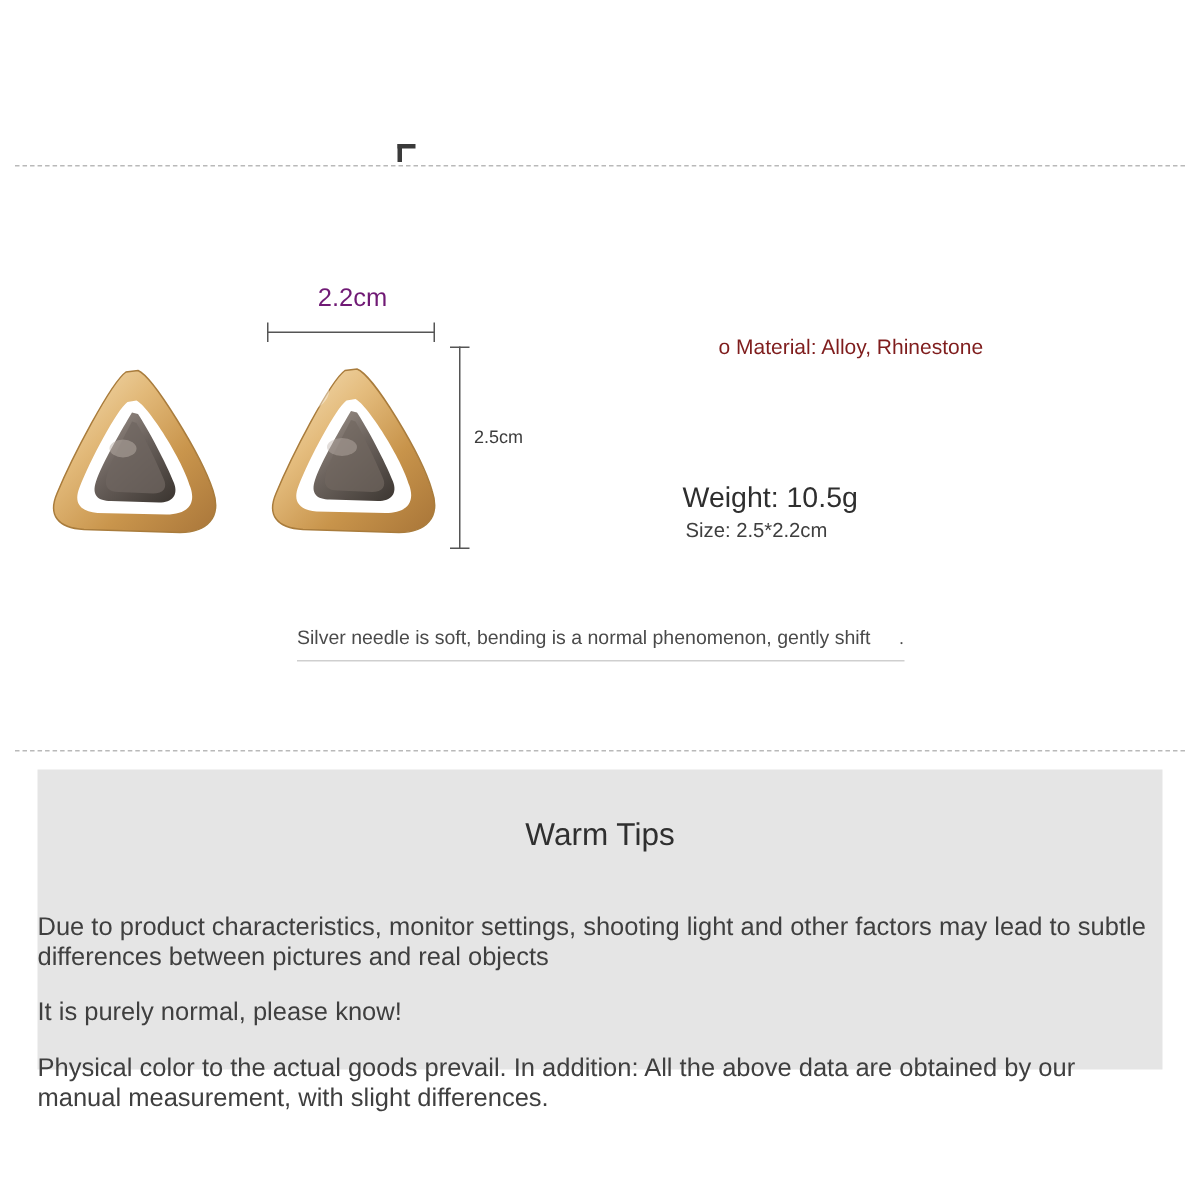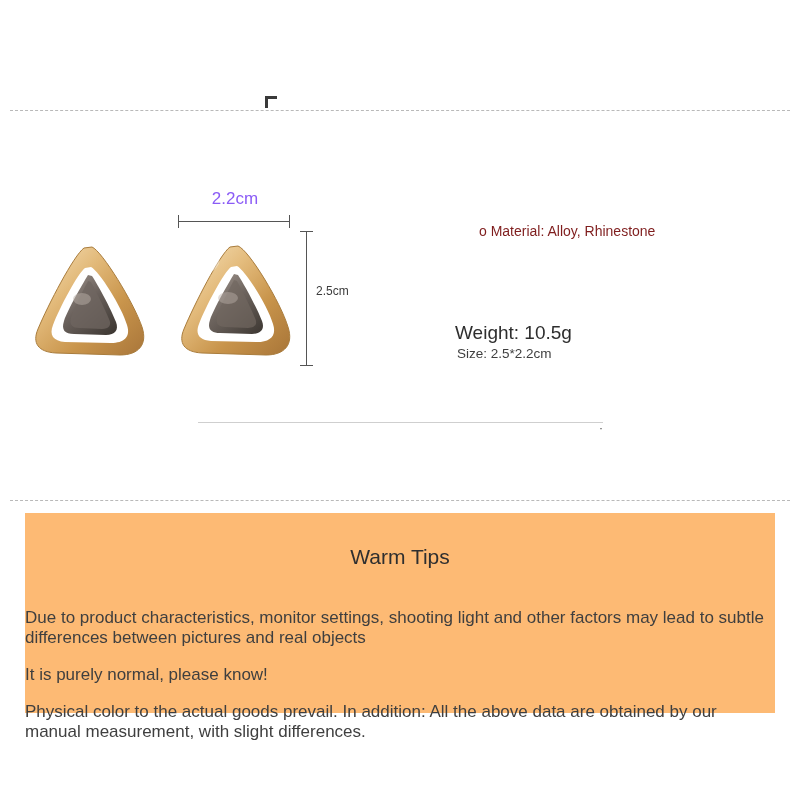--- a/index.html
+++ b/index.html
@@ -91,21 +91,21 @@
   }
   .dim-top .cap-l { left: 0; }
   .dim-top .cap-r { right: 0; }
   .label-width {
     position: absolute;
     left: 180px;
     top: 78px;
     width: 110px;
     text-align: center;
     font-size: 17px;
-    color: #8b5cf6;
+    color: #701a75;
   }
 
   .dim-right {
     position: absolute;
     left: 299px;
     top: 120px;
     width: 14px;
     height: 135px;
   }
   .dim-right .bar {
@@ -191,21 +191,21 @@
     border-top: 1px dashed #b9b9b9;
   }
 
   
   .tips {
     position: absolute;
     left: 25px;
     top: 513px;
     width: 750px;
     height: 200px;
-    background: #fdba74;
+    background: #e5e5e5;
   }
   .tips-title {
     text-align: center;
     font-size: 21px;
     color: #2f2f2f;
     padding-top: 32px;
     font-weight: 400;
   }
   .tips-line {
     text-align: left;
@@ -286,20 +286,21 @@
     <div class="bar"></div>
     <div class="cap-b"></div>
   </div>
   <div class="label-height">2.5cm</div>
 
   <div class="spec-material">o Material: Alloy, Rhinestone</div>
   <div class="spec-weight">Weight:  10.5g</div>
   <div class="spec-size">Size: 2.5*2.2cm</div>
 
   <div class="note">
+    <span class="note-text">Silver needle is soft, bending is a normal phenomenon, gently shift</span>
     <span class="note-dot">·</span>
     <div class="note-underline"></div>
   </div>
 </div>
 
 <div class="dash-rule-2"></div>
 
 <div class="tips">
   <div class="tips-title">Warm Tips</div>
   <div class="tips-line tips-l1">Due to product characteristics, monitor settings, shooting light and other factors may lead to subtle differences between pictures and real objects</div>

